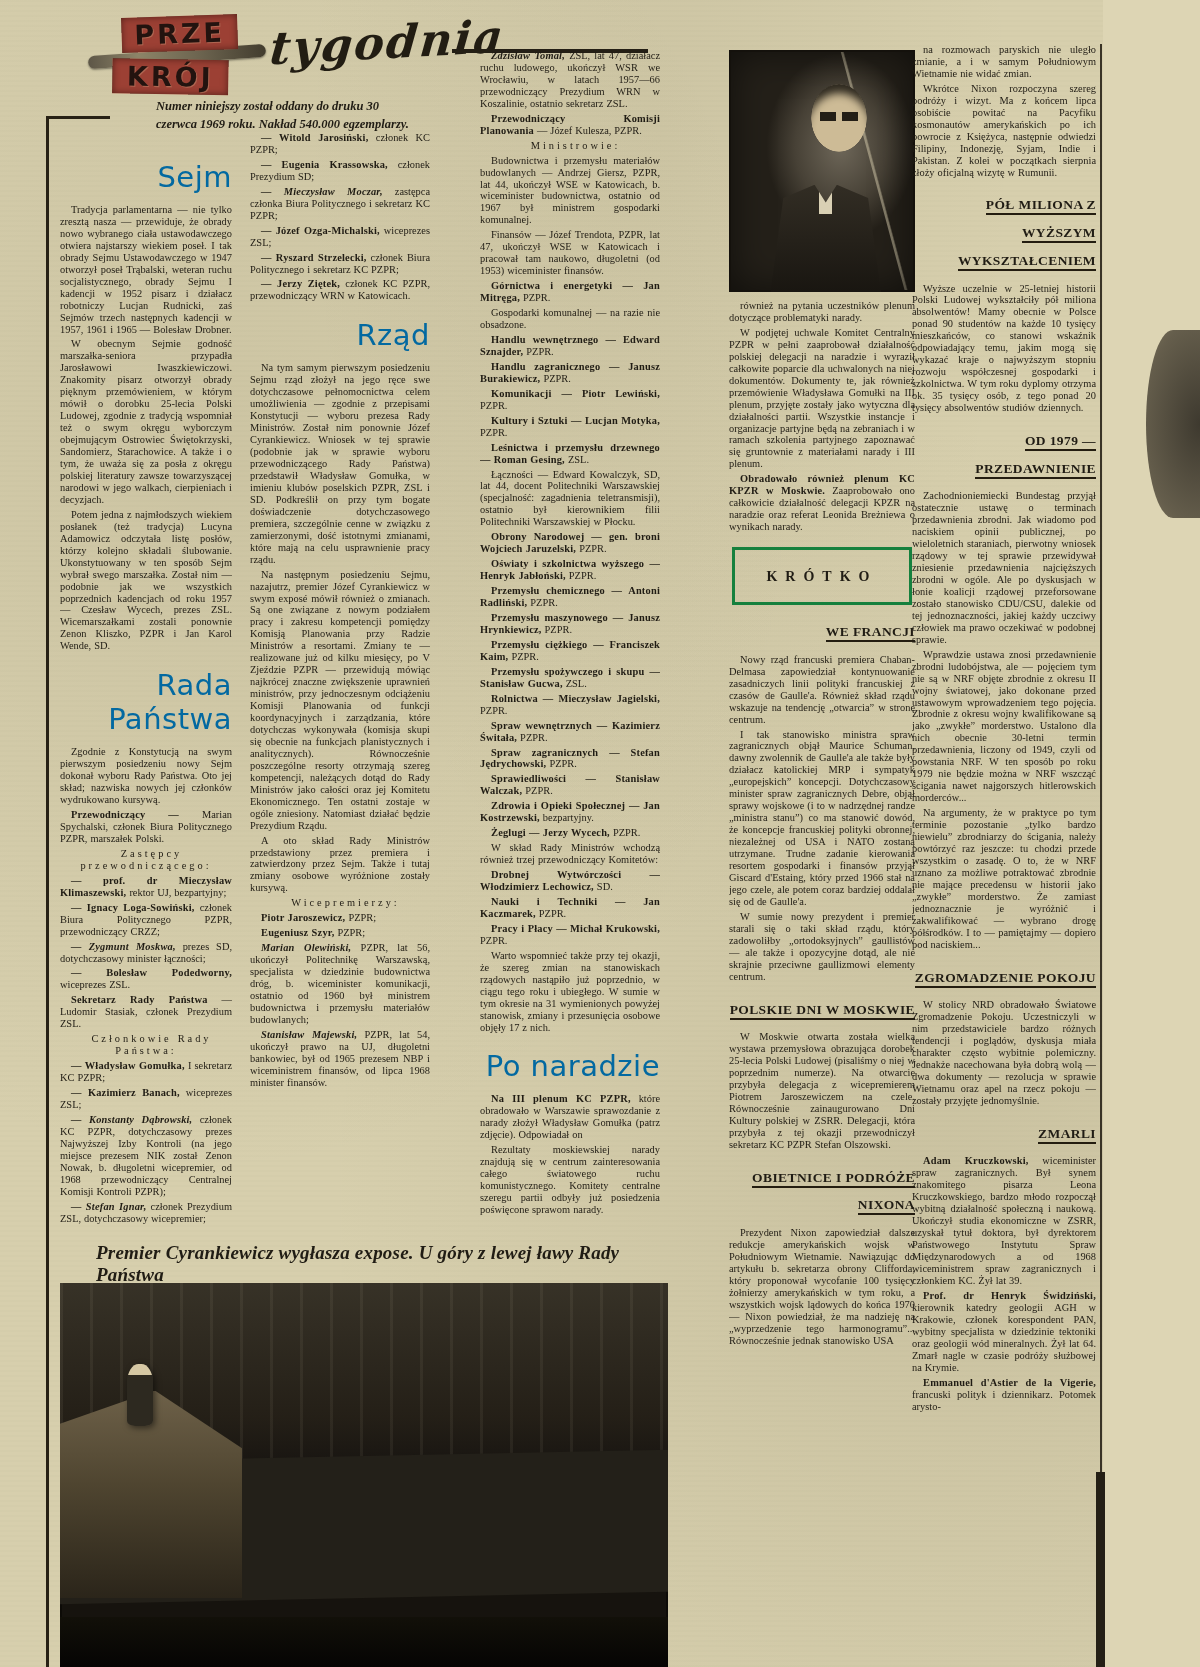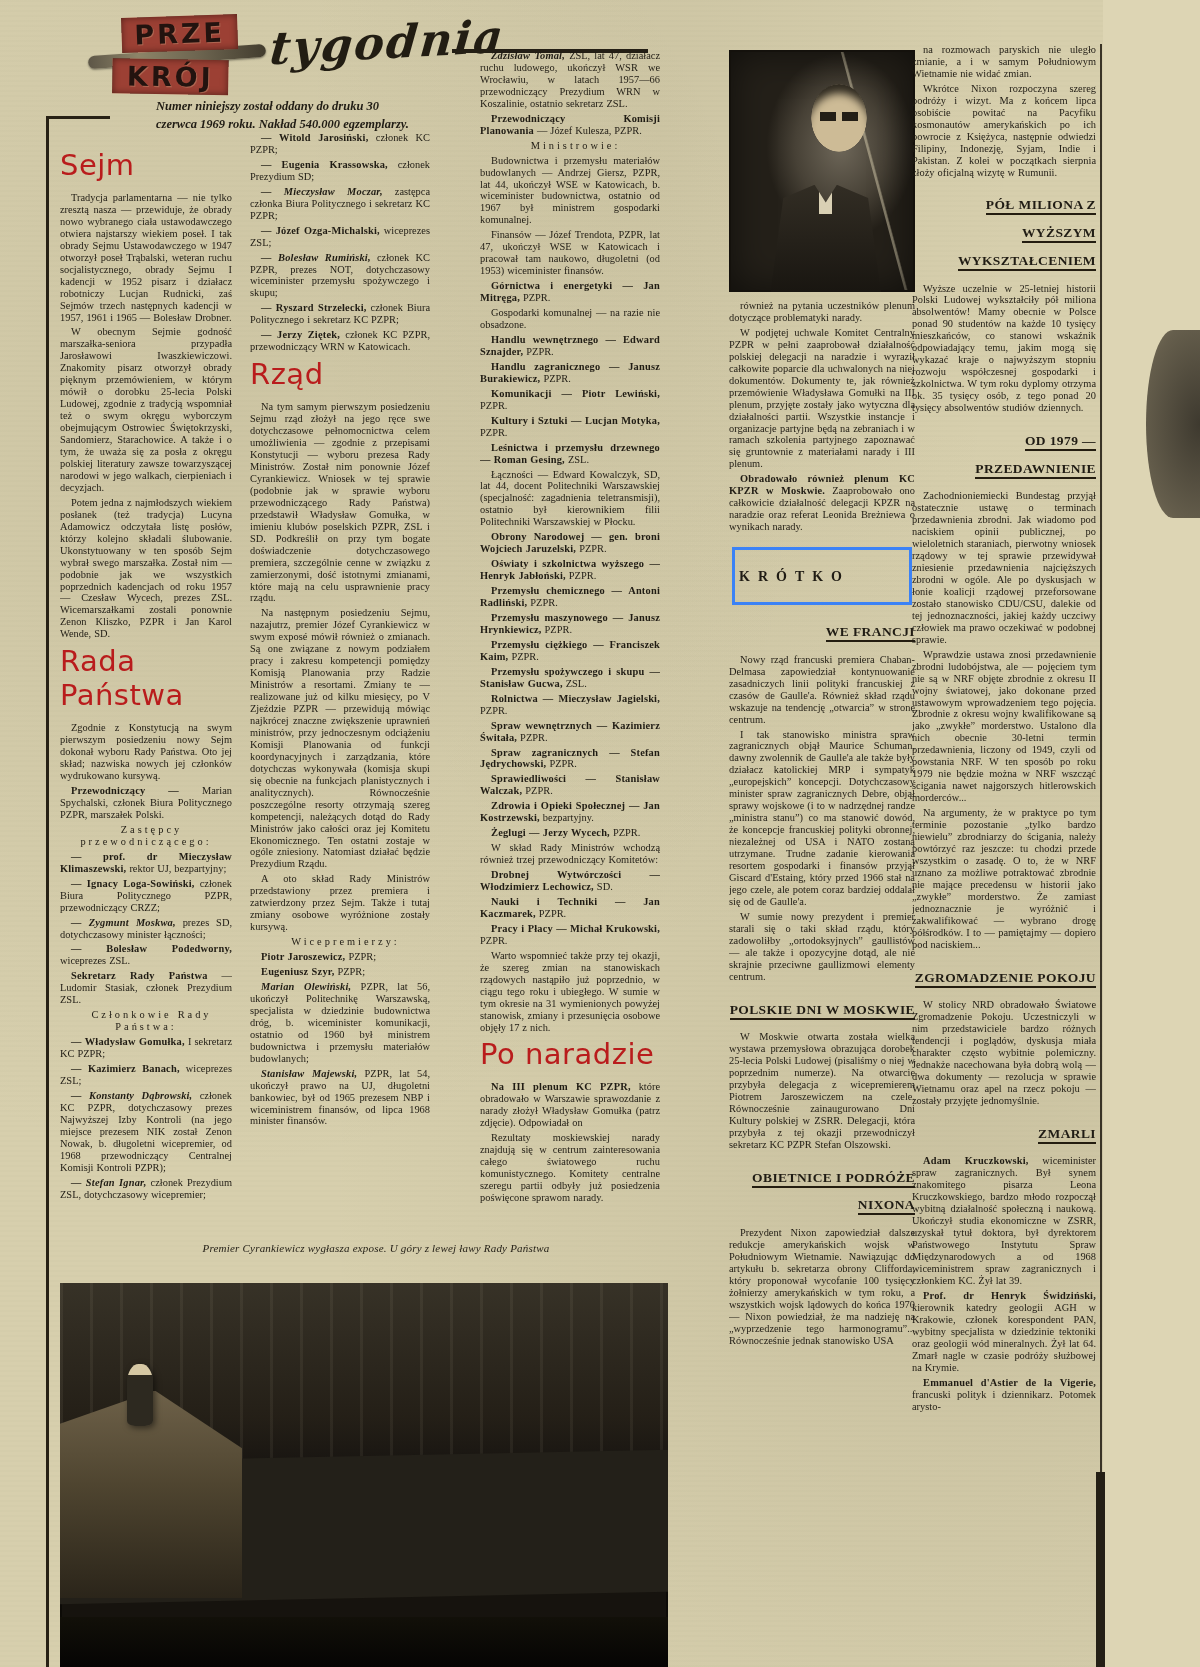--- a/index.html
+++ b/index.html
@@ -33,27 +33,27 @@
   .edge-line{position:absolute;left:1100px;top:44px;width:2px;height:1623px;background:#393326;}
   .edge-blob{position:absolute;left:1146px;top:330px;width:54px;height:188px;opacity:.9;
      background:radial-gradient(ellipse at 100% 50%,#2c2820,#575040 75%,#6d6550);border-radius:50% 0 0 50%;}
   .edge-bar{position:absolute;left:1096px;top:1472px;width:9px;height:195px;background:#241f15;}
   
   .col{position:absolute;overflow:hidden;text-align:justify;}
   .col p{margin:0 0 3px;text-indent:11px;font-size:10.4px;line-height:1.15;word-spacing:.4px;}
   .col p b{letter-spacing:.2px;}
   b.il{font-style:italic;}
   b.sp{font-weight:bold;letter-spacing:3px;}
-  .h1{font-family:"DejaVu Sans",sans-serif;font-weight:normal;text-align:left;font-size:29px;
-      letter-spacing:.5px;margin:4px 0 10px;color:#b91c1c;}
+  .h1{font-family:"DejaVu Sans",sans-serif;font-weight:normal;text-align:right;font-size:29px;
+      letter-spacing:.5px;margin:16px 0 10px;color:#0369a1;}
   .h2{margin:13px 0 8px;text-align:right;font-weight:bold;font-size:13.5px;line-height:2.05;letter-spacing:.4px;}
   .h2 span{border-bottom:2.5px solid#241d10;padding-bottom:1px;
       -webkit-box-decoration-break:clone;box-decoration-break:clone;}
   .spread{letter-spacing:3px;text-align:center;}
-  .krotko-box{border:3px solid #3b82f6;margin:14px 3px 10px;padding:17px 4px;}
+  .krotko-box{border:3px solid #15803d;margin:14px 3px 10px;padding:17px 4px;text-align:center;}
   .krotko-box span{font-weight:bold;letter-spacing:8px;font-size:14px;}
   
   .portrait-photo{position:relative;width:100%;height:242px;margin:0 0 8px;overflow:hidden;
      box-shadow:inset 0 0 0 2px #14110c, inset 0 0 40px rgba(0,0,0,.6);
      background:
        linear-gradient(75deg,transparent 70%,rgba(205,195,165,.55) 70.4%,rgba(205,195,165,.55) 71%,transparent 71.6%),
        radial-gradient(95px 120px at 60% 40%,#6e6759 0%,#474136 48%,#242019 78%),
        linear-gradient(180deg,#3b362c 0%,#262219 60%,#191611 100%);}
   .portrait-photo::before{content:"";position:absolute;left:44%;top:14%;width:56px;height:68px;border-radius:50%;
      background:
@@ -80,22 +80,22 @@
        radial-gradient(circle,#c5b globalThis892 0 1.6px,transparent 3px),
        radial-gradient(ellipse at 50% 30%,rgba(130,118,92,.22),transparent 70%);
      background-size:17px 13px,23px 17px,100% 100%;}
   .hp-rostrum{position:absolute;left:0;top:28%;width:30%;height:54%;
      background:linear-gradient(180deg,#6e6149 0%,#4f4530 45%,#2b251a 100%);
      clip-path:polygon(0 16%,52% 0,100% 28%,100% 100%,0 100%);}
   .hp-speaker{position:absolute;left:11%;top:21%;width:26px;height:62px;border-radius:45% 45% 8px 8px/30% 30% 5px 5px;
      background:linear-gradient(180deg,#d6c8a4 0 17%,#2d2920 17%);box-shadow:2px 2px 6px rgba(0,0,0,.5);}
   .hp-desk{position:absolute;left:0;bottom:0;width:100%;height:13%;
      background:linear-gradient(180deg,#121009,#050403);}
-  .photo-caption{position:absolute;left:96px;top:1242px;width:560px;text-align:center;
-     font-style:italic;font-weight:normal;font-size:11px;letter-spacing:.2px;}
+  .photo-caption{position:absolute;left:96px;top:1242px;width:560px;
+     font-style:italic;font-weight:bold;font-size:19px;letter-spacing:.2px;}
   
   #col1{left:60px;top:144px;width:172px;height:1096px;}
   #col2{left:250px;top:132px;width:180px;height:1110px;}
   #col3{left:480px;top:50px;width:180px;height:1190px;}
   #col4{left:700px;top:50px;width:186px;height:1614px;margin-left:29px;}
   #col5{left:912px;top:44px;width:184px;height:1620px;}
 </style>
 </head>
 <body>
 
@@ -130,21 +130,20 @@
       <p><b>— Władysław Gomułka,</b> I sekretarz KC PZPR;</p>
       <p><b>— Kazimierz Banach,</b> wiceprezes ZSL;</p>
       <p><b class="il">— Konstanty Dąbrowski,</b> członek KC PZPR, dotychczasowy prezes Najwyższej Izby Kontroli (na jego miejsce prezesem NIK został Zenon Nowak, b. długoletni wicepremier, od 1968 przewodniczący Centralnej Komisji Kontroli PZPR);</p>
       <p><b class="il">— Stefan Ignar,</b> członek Prezydium ZSL, dotychczasowy wicepremier;</p>
     </div>
   <div class="col" id="col2">
       <p><b>— Witold Jarosiński,</b> członek KC PZPR;</p>
       <p><b>— Eugenia Krassowska,</b> członek Prezydium SD;</p>
       <p><b class="il">— Mieczysław Moczar,</b> zastępca członka Biura Politycznego i sekretarz KC PZPR;</p>
       <p><b>— Józef Ozga-Michalski,</b> wiceprezes ZSL;</p>
-      <p><b class="il">— Bolesław Rumiński,</b> członek KC PZPR, prezes NOT, dotychczasowy wiceminister przemysłu spożywczego i skupu;</p>
       <p><b>— Ryszard Strzelecki,</b> członek Biura Politycznego i sekretarz KC PZPR;</p>
       <p><b>— Jerzy Ziętek,</b> członek KC PZPR, przewodniczący WRN w Katowicach.</p>
       <div class="h1">Rząd</div>
       <p>Na tym samym pierwszym posiedzeniu Sejmu rząd złożył na jego ręce swe dotychczasowe pełnomocnictwa celem umożliwienia — zgodnie z przepisami Konstytucji — wyboru prezesa Rady Ministrów. Został nim ponownie Józef Cyrankiewicz. Wniosek w tej sprawie (podobnie jak w sprawie wyboru przewodniczącego Rady Państwa) przedstawił Władysław Gomułka, w imieniu klubów poselskich PZPR, ZSL i SD. Podkreślił on przy tym bogate doświadczenie dotychczasowego premiera, szczególnie cenne w związku z zamierzonymi, dość istotnymi zmianami, które mają na celu usprawnienie pracy rządu.</p>
       <p>Na następnym posiedzeniu Sejmu, nazajutrz, premier Józef Cyrankiewicz w swym exposé mówił również o zmianach. Są one związane z nowym podziałem pracy i zakresu kompetencji pomiędzy Komisją Planowania przy Radzie Ministrów a resortami. Zmiany te — realizowane już od kilku miesięcy, po V Zjeździe PZPR — przewidują mówiąc najkrócej znaczne zwiększenie uprawnień ministrów, przy jednoczesnym odciążeniu Komisji Planowania od funkcji koordynacyjnych i zarządzania, które dotychczas wykonywała (komisja skupi się obecnie na funkcjach planistycznych i analitycznych). Równocześnie poszczególne resorty otrzymają szereg kompetencji, należących dotąd do Rady Ministrów jako całości oraz jej Komitetu Ekonomicznego. Ten ostatni zostaje w ogóle zniesiony. Natomiast działać będzie Prezydium Rządu.</p>
       <p>A oto skład Rady Ministrów przedstawiony przez premiera i zatwierdzony przez Sejm. Także i tutaj zmiany osobowe wyróżnione zostały kursywą.</p>
       <p class="spread">Wicepremierzy:</p>
       <p><b>Piotr Jaroszewicz,</b> PZPR;</p>
       <p><b>Eugeniusz Szyr,</b> PZPR;</p>
       <p><b class="il">Marian Olewiński,</b> PZPR, lat 56, ukończył Politechnikę Warszawską, specjalista w dziedzinie budownictwa dróg, b. wiceminister komunikacji, ostatnio od 1960 był ministrem budownictwa i przemysłu materiałów budowlanych;</p>

